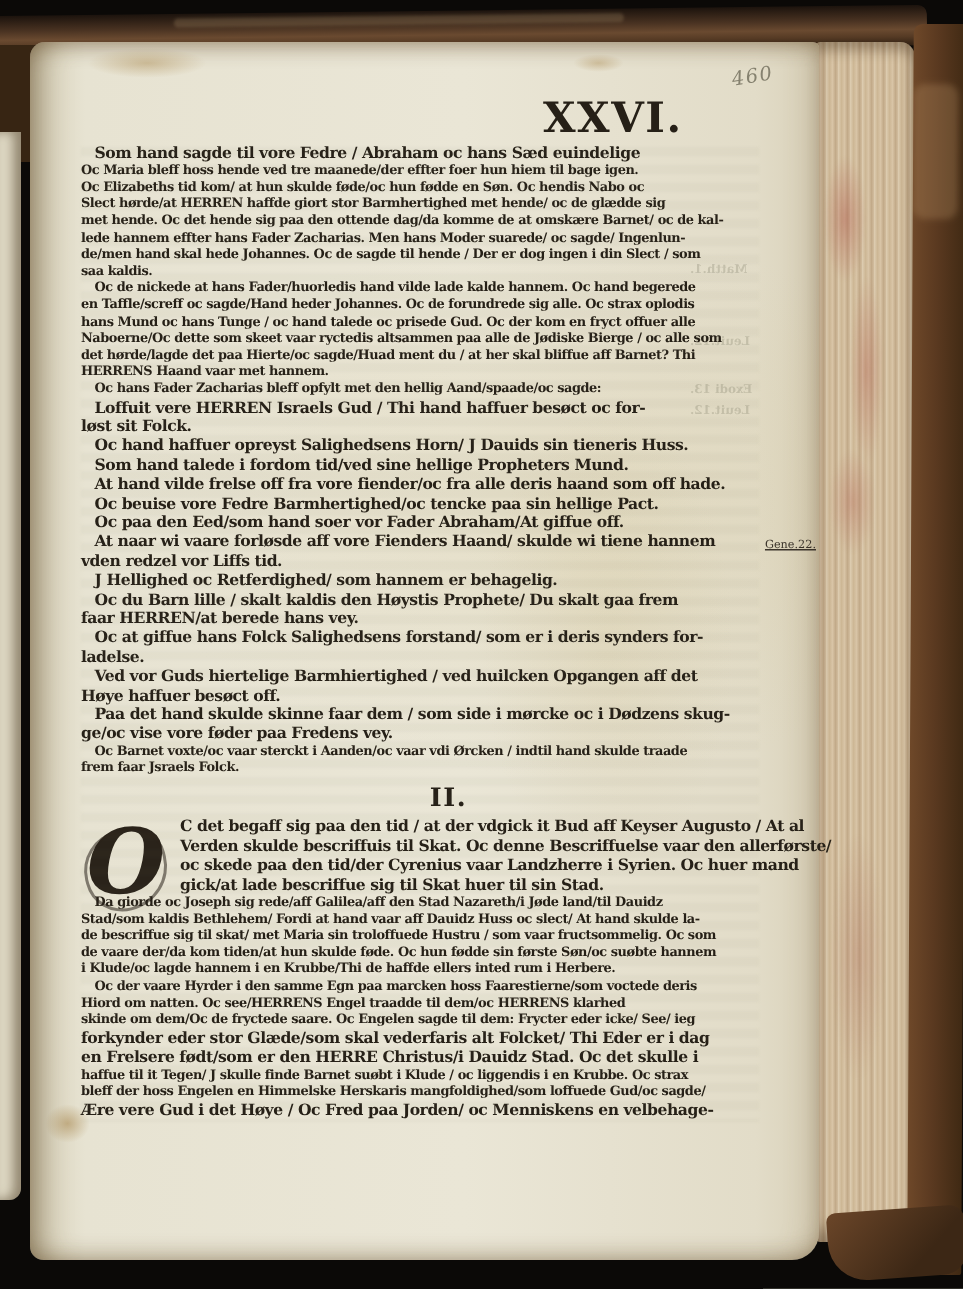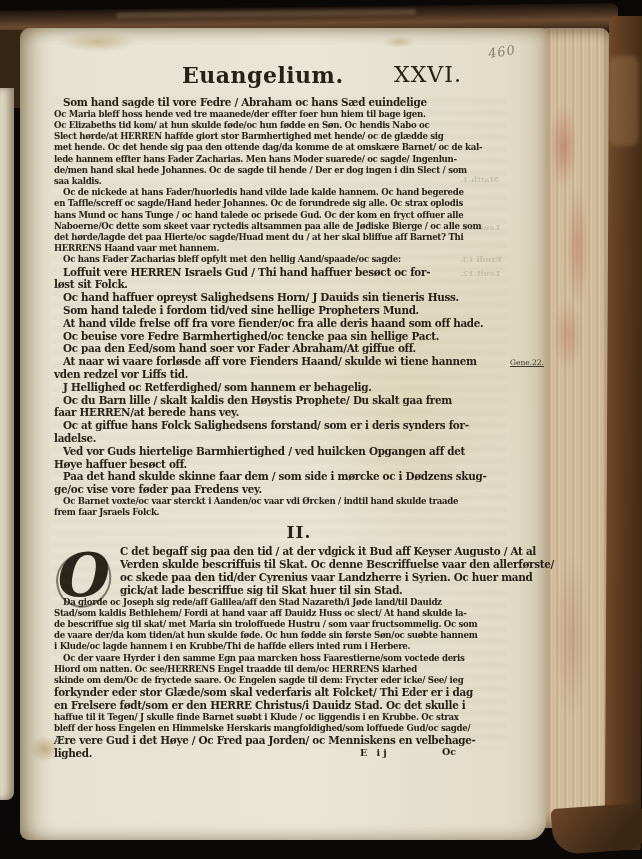--- a/index.html
+++ b/index.html
@@ -58,21 +58,21 @@
   .stain.s2{left:362px;top:8px;width:34px;height:12px;background:radial-gradient(ellipse,rgba(176,146,92,.45),transparent 70%);}
   .stain.s3{left:10px;top:708px;width:30px;height:26px;background:radial-gradient(ellipse,rgba(160,124,62,.5),transparent 70%);}
   .stain.s4{left:300px;top:240px;width:170px;height:320px;background:radial-gradient(ellipse,rgba(202,184,130,.16),transparent 70%);}
 
   .folio{position:absolute;left:468px;top:16px;font-size:13px;font-style:italic;
     color:#85816f;transform:rotate(-9deg);letter-spacing:1px;}
 
   .textcol{position:absolute;left:34px;top:34px;width:456px;color:#262017;}
   .pghead{position:relative;height:34px;}
   .htitle{position:absolute;left:128px;top:0;font-size:22px;font-weight:bold;letter-spacing:.5px;}
-  .hchap{position:absolute;left:340px;top:0;font-size:22px;font-weight:normal;letter-spacing:1px;}
+  .hchap{position:absolute;left:308px;top:0;font-size:28px;font-weight:bold;letter-spacing:1px;}
 
   .tline{white-space:nowrap;position:relative;}
   .tline.sm{font-size:8.6px;line-height:11.2px;letter-spacing:-0.3px;font-weight:bold;}
   .tline.lg{font-size:10.4px;line-height:12.8px;letter-spacing:-0.3px;font-weight:bold;}
   .tline.ind{padding-left:9px;}
   .tline.wrap{margin-left:66px;}
   .mnote{position:absolute;right:-34px;top:2px;font-size:7.5px;letter-spacing:0;font-weight:normal;
     font-family:"DejaVu Serif",serif;color:#3a332a;text-decoration:underline;}
 
   .secheading{text-align:center;margin-left:34px;font-size:17px;font-weight:bold;
@@ -119,21 +119,20 @@
 
     <div id="bleed">
         <span class="bnote">Matth.1.</span>
         <span class="bnote">Leuit.12.</span>
         <span class="bnote">Exodi 13.</span>
         <span class="bnote">Leuit.12.</span>
       </div>
 
     <div class="textcol">
       <div class="pghead">
-        <span class="htitle">Euangelium.</span>
         <span class="hchap">XXVI.</span>
       </div>
 
       <div id="part1">
           <div class="tline lg ind"><span>Som hand sagde til vore Fedre / Abraham oc hans Sæd euindelige</span></div>
           <div class="tline sm"><span>Oc Maria bleff hoss hende ved tre maanede/der effter foer hun hiem til bage igen.</span></div>
           <div class="tline sm"><span>Oc Elizabeths tid kom/ at hun skulde føde/oc hun fødde en Søn. Oc hendis Nabo oc</span></div>
           <div class="tline sm"><span>Slect hørde/at HERREN haffde giort stor Barmhertighed met hende/ oc de glædde sig</span></div>
           <div class="tline sm"><span>met hende. Oc det hende sig paa den ottende dag/da komme de at omskære Barnet/ oc de kal-</span></div>
           <div class="tline sm"><span>lede hannem effter hans Fader Zacharias. Men hans Moder suarede/ oc sagde/ Ingenlun-</span></div>
@@ -186,20 +185,15 @@
             <div class="tline sm"><span>Hiord om natten. Oc see/HERRENS Engel traadde til dem/oc HERRENS klarhed</span></div>
             <div class="tline sm"><span>skinde om dem/Oc de fryctede saare. Oc Engelen sagde til dem: Frycter eder icke/ See/ ieg</span></div>
             <div class="tline lg"><span>forkynder eder stor Glæde/som skal vederfaris alt Folcket/ Thi Eder er i dag</span></div>
             <div class="tline lg"><span>en Frelsere født/som er den HERRE Christus/i Dauidz Stad. Oc det skulle i</span></div>
             <div class="tline sm"><span>haffue til it Tegen/ J skulle finde Barnet suøbt i Klude / oc liggendis i en Krubbe. Oc strax</span></div>
             <div class="tline sm"><span>bleff der hoss Engelen en Himmelske Herskaris mangfoldighed/som loffuede Gud/oc sagde/</span></div>
             <div class="tline lg"><span>Ære vere Gud i det Høye / Oc Fred paa Jorden/ oc Menniskens en velbehage-</span></div>
           </div>
       </div>
 
-      <div class="sigline">
-        <span class="sig-left">lighed.</span>
-        <span class="sig-mark">E ij</span>
-        <span class="sig-catch">Oc</span>
-      </div>
     </div>
   </div>
 </div>
 
 </body></html>

